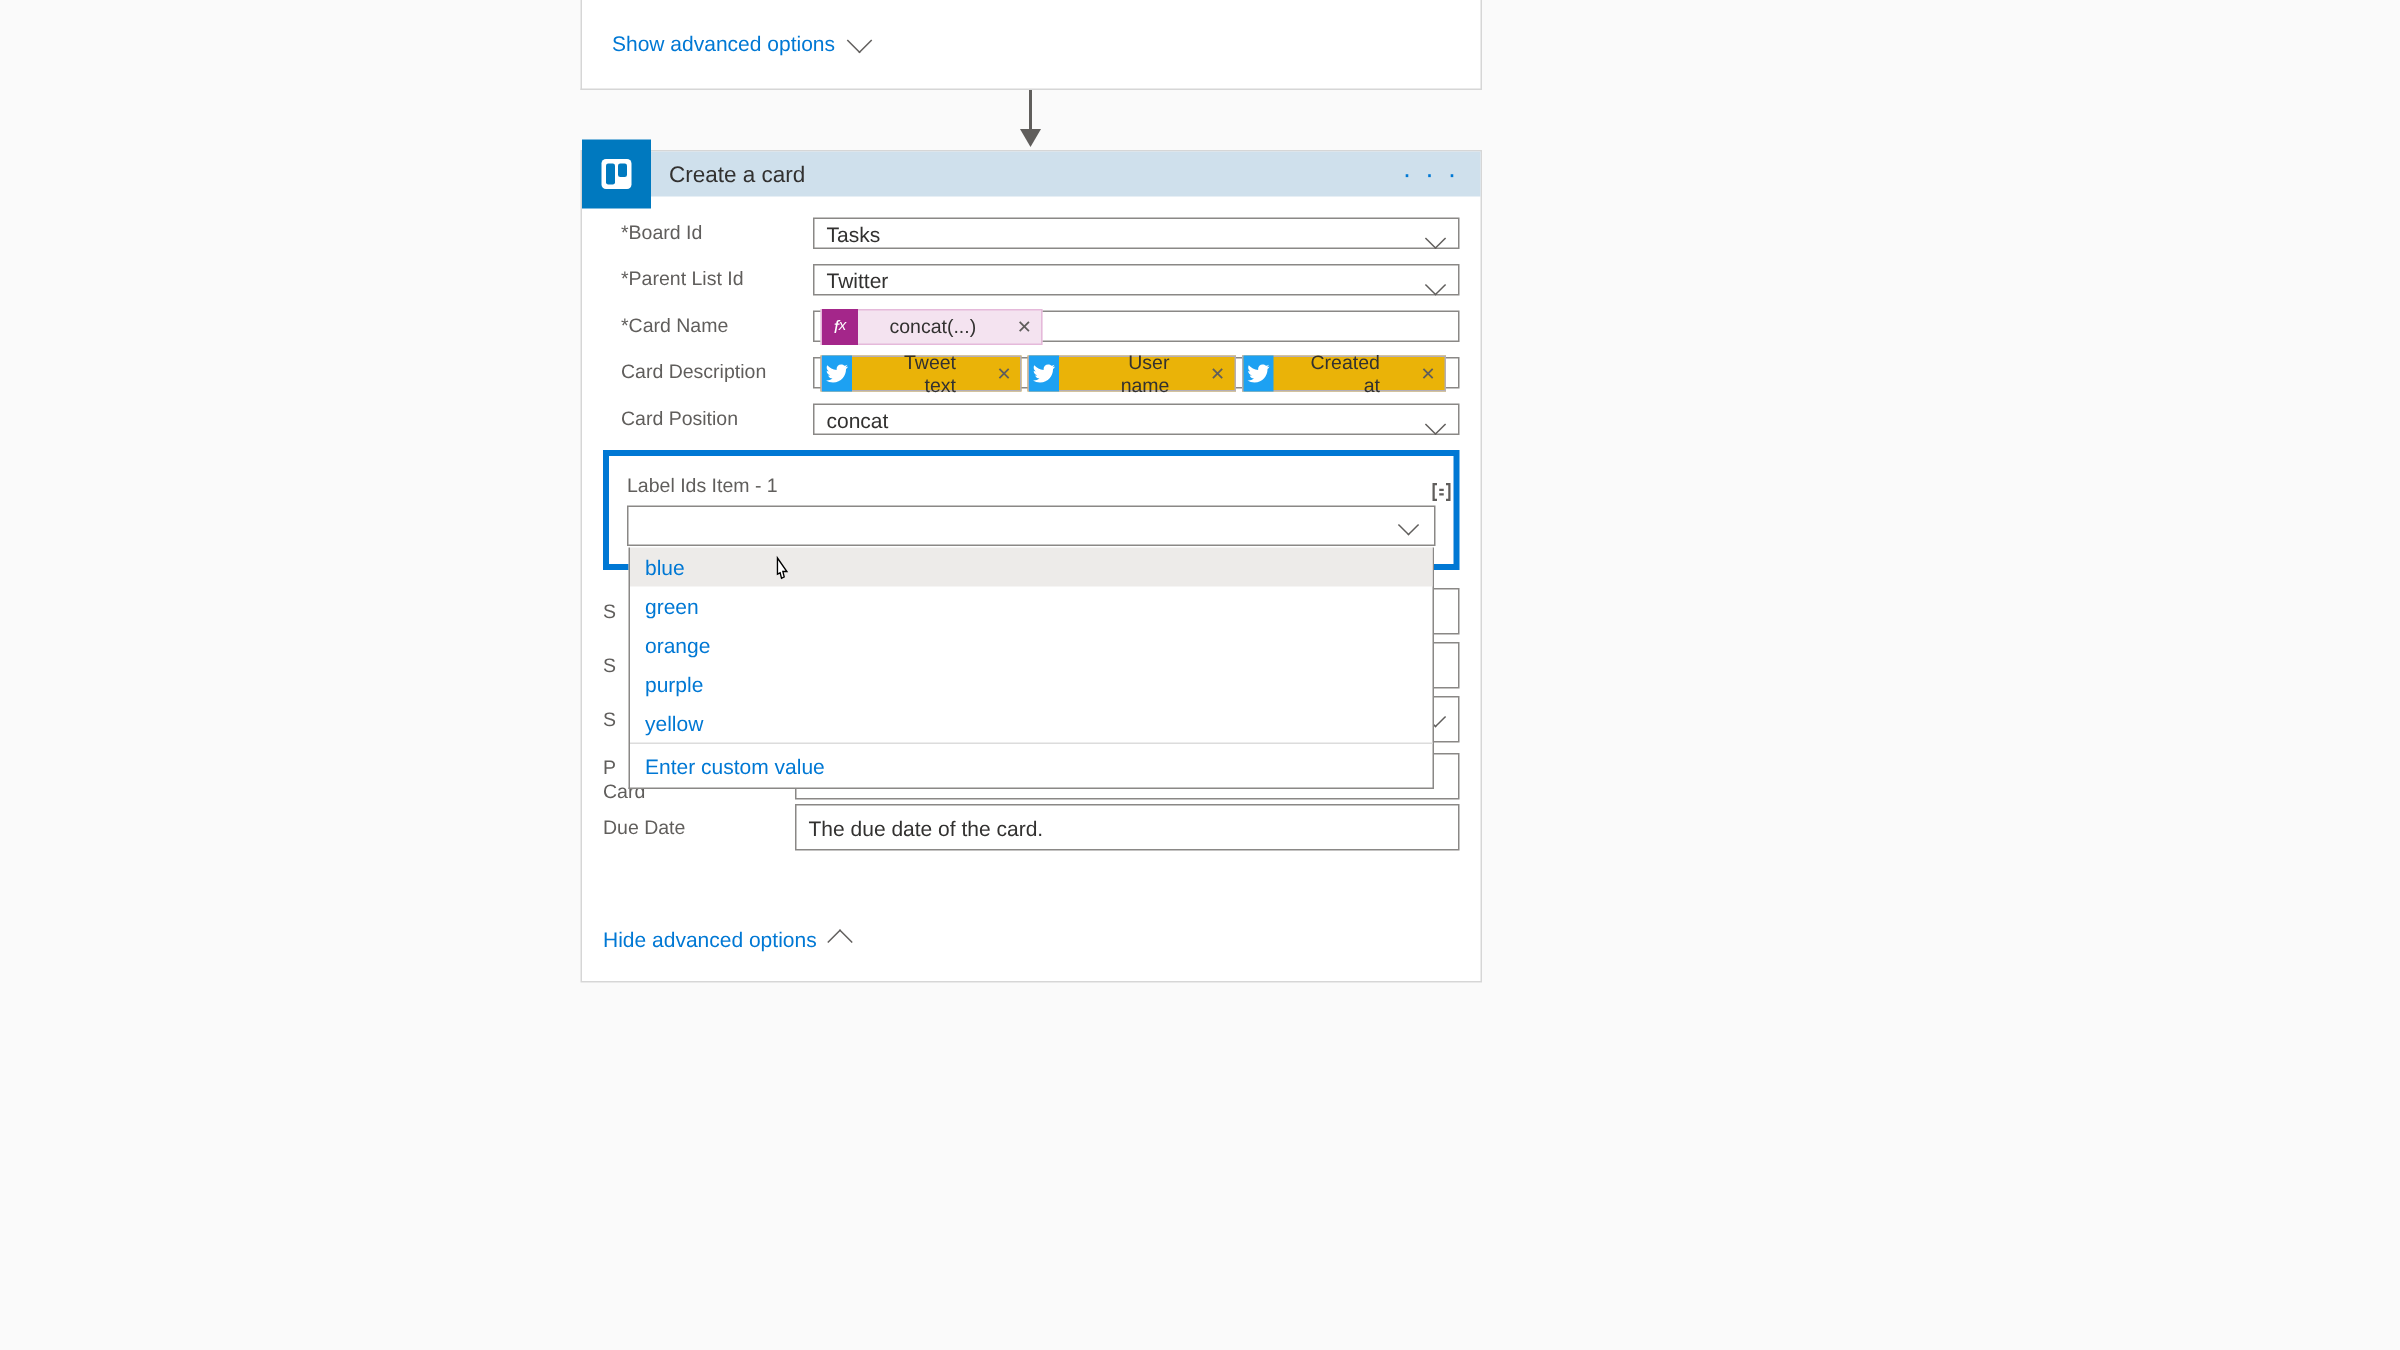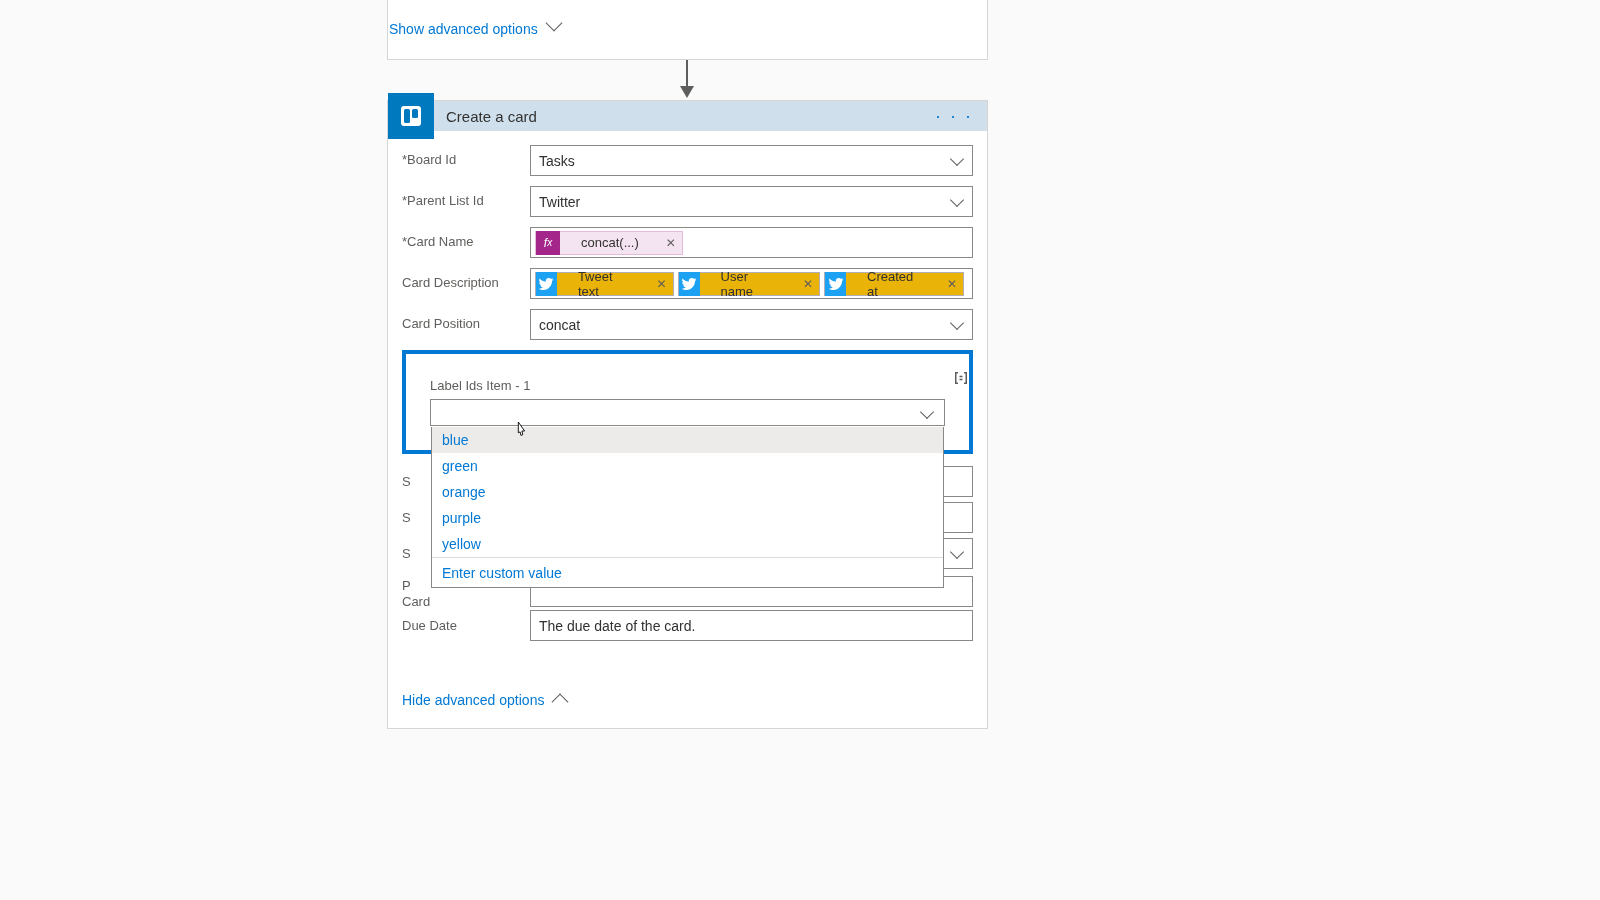--- a/index.html
+++ b/index.html
@@ -22,25 +22,26 @@
   }
   .card-top {
     left: 387px;
     top: -40px;
     width: 601px;
     height: 100px;
     border-top: none;
   }
   .show-adv {
     position: absolute;
-    left: 1px;
+    left: 20px;
     bottom: 22px;
     color: #0078d4;
     font-size: 14px;
     display: flex;
+    align-items: center;
     gap: 10px;
     cursor: pointer;
   }
   .chev-down {
     width: 12px; height: 12px;
     border-right: 1.5px solid #605e5c;
     border-bottom: 1.5px solid #605e5c;
     transform: rotate(45deg);
     margin-top: -4px;
   }
@@ -112,40 +113,42 @@
     cursor: pointer;
   }
   .card-body {
     padding: 14px 14px 20px 14px;
   }
   .field-row {
     display: flex;
     align-items: center;
     margin-bottom: 10px;
     position: relative;
+    margin-left: 12px;
   }
   .field-label {
     width: 128px;
     min-width: 128px;
     font-size: 13px;
     color: #605e5c;
     line-height: 1.3;
   }
   .req::before { content: "*"; }
   .field-input {
     flex: 1;
-    height: 31px;
+    height: 21px;
     border: 1px solid #8a8886;
     background: #fff;
     display: flex;
     align-items: center;
     padding: 0 8px;
     position: relative;
     font-size: 14px;
     color: #323130;
+    text-align: right;
   }
   .field-input.hasChev { padding-right: 32px; }
   .input-chev {
     position: absolute;
     right: 10px;
     top: 8px;
     width: 10px; height: 10px;
     border-right: 1.5px solid #605e5c;
     border-bottom: 1.5px solid #605e5c;
     transform: rotate(45deg);
@@ -174,21 +177,21 @@
   .token .tok-text { padding: 0 21px; }
   .token .tok-x { padding: 0 6px; color: #605e5c; cursor: pointer; font-size: 12px; }
   .dashed-box {
     border: 1px dashed #8a8886;
     padding: 10px;
     margin-bottom: 10px;
     position: relative;
   }
   .dashed-box.highlight {
     border: 4px solid #0078d4;
-    padding: 24px;
+    padding: 12px;
   }
   .switch-array-icon {
     position: absolute;
     top: 10px;
     right: -36px;
     width: 20px; height: 20px;
     cursor: pointer;
     display: flex;
     align-items: center;
     justify-content: center;

